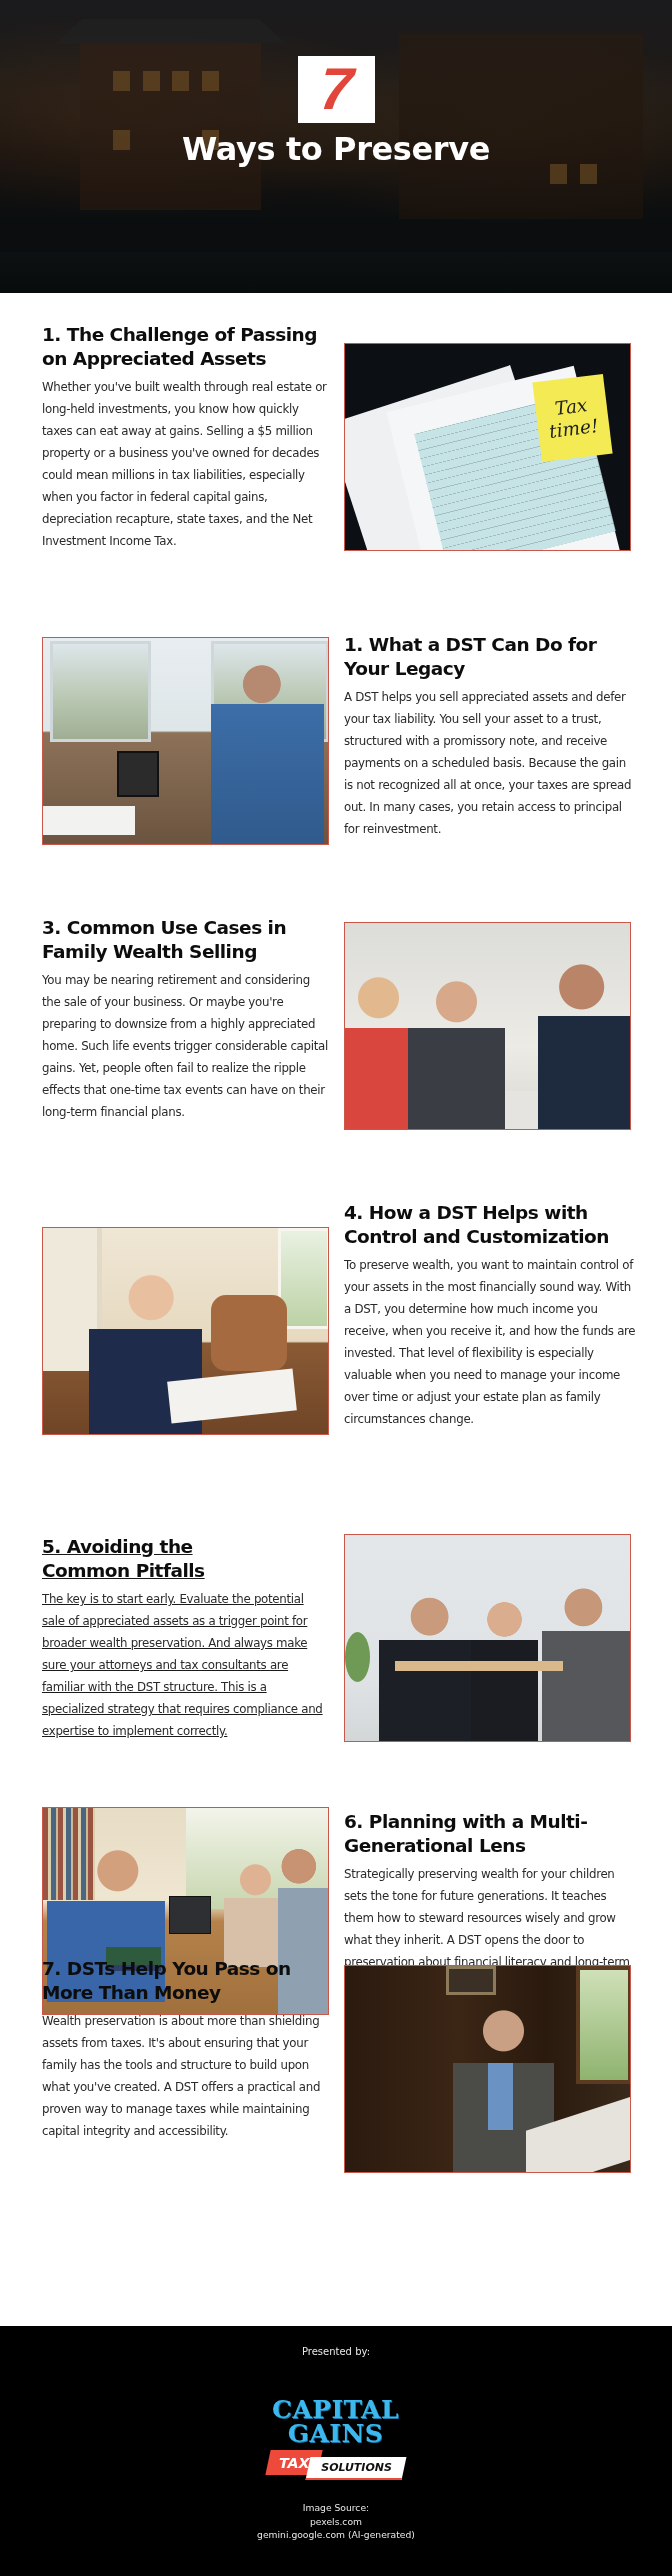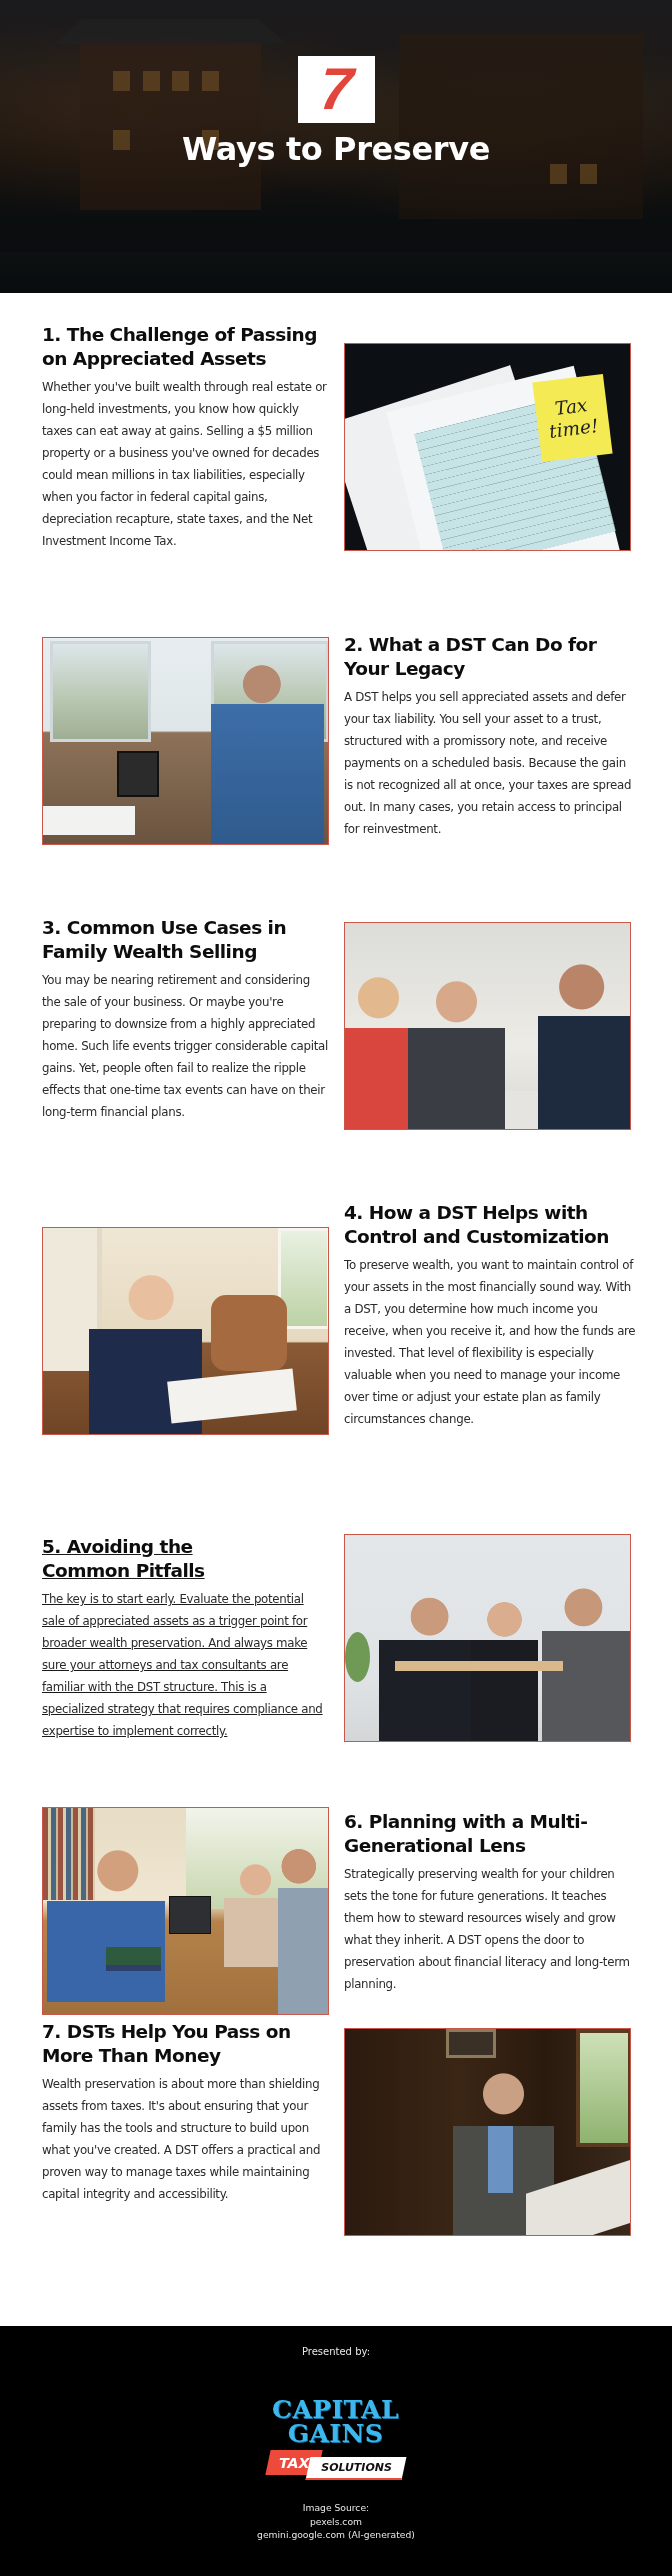--- a/index.html
+++ b/index.html
@@ -197,21 +197,21 @@
   <section class="section" style="position:absolute;top:613px;height:269px;">
     <div class="photo left ph-office" style="top:24px;height:208px;">
       <div class="win1"></div>
       <div class="win2"></div>
       <div class="man"></div>
       <div class="tablet"></div>
       <div class="papers"></div>
     </div>
     <div class="text right" style="top:20px;">
       <h2>
-        <span>2. What a DST Can Do for</span><br>
+        <span>1. What a DST Can Do for</span><br>
         <span>Your Legacy</span>
       </h2>
       <p>A DST helps you sell appreciated assets and defer your tax liability. You sell your asset to a trust, structured with a promissory note, and receive payments on a scheduled basis. Because the gain is not recognized all at once, your taxes are spread out. In many cases, you retain access to principal for reinvestment.</p>
     </div>
   </section>
 
   <section class="section" style="position:absolute;top:891px;height:277px;">
     <div class="text left" style="top:25px;">
       <h2>
         <span>3. Common Use Cases in</span><br>
@@ -273,21 +273,21 @@
     </div>
     <div class="text right" style="top:28.6px;">
       <h2>
         <span>6. Planning with a Multi-</span><br>
         <span>Generational Lens</span>
       </h2>
       <p>Strategically preserving wealth for your children sets the tone for future generations. It teaches them how to steward resources wisely and grow what they inherit. A DST opens the door to preservation about financial literacy and long-term planning.</p>
     </div>
   </section>
 
-  <section class="section" style="position:absolute;top:1999px;height:276px;">
+  <section class="section" style="position:absolute;top:1936px;height:276px;">
     <div class="text left" style="top:21px;">
       <h2>
         <span>7. DSTs Help You Pass on</span><br>
         <span>More Than Money</span>
       </h2>
       <p>Wealth preservation is about more than shielding assets from taxes. It's about ensuring that your family has the tools and structure to build upon what you've created. A DST offers a practical and proven way to manage taxes while maintaining capital integrity and accessibility.</p>
     </div>
     <div class="photo right ph-library" style="top:29px;height:208px;">
       <div class="frame"></div>
       <div class="window"></div>

